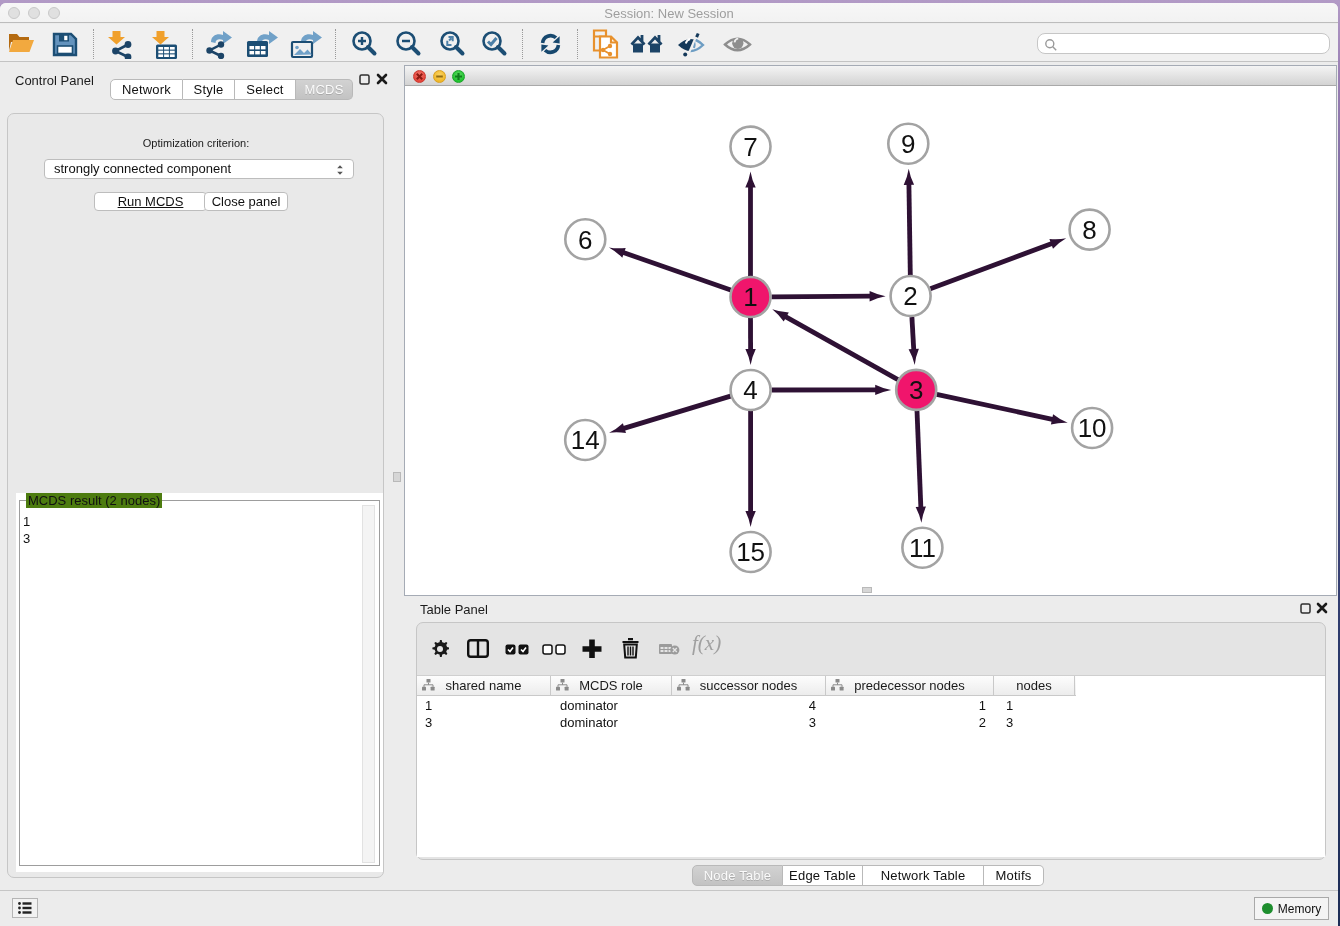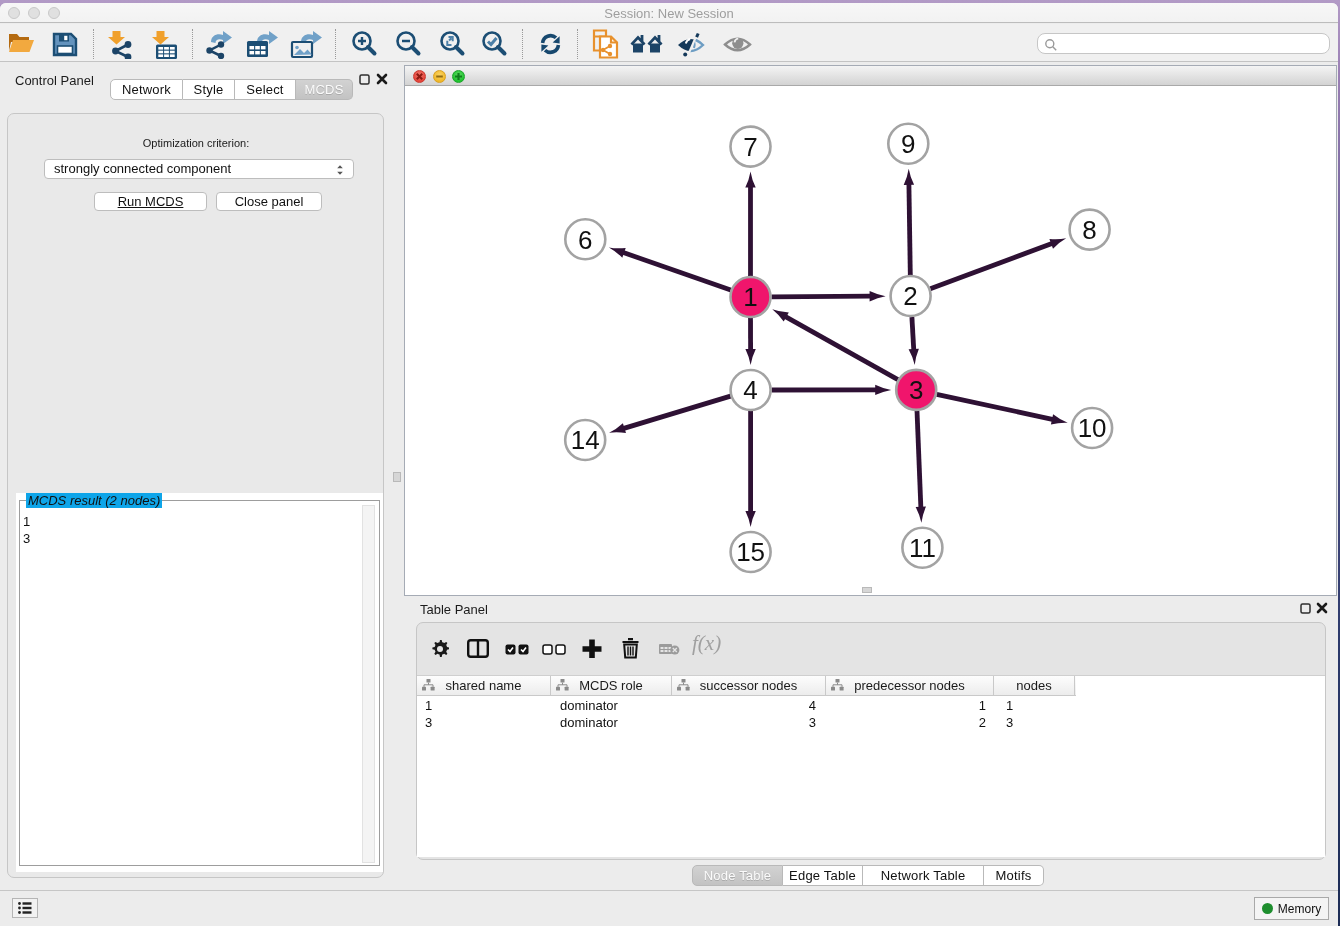--- a/index.html
+++ b/index.html
@@ -50,27 +50,27 @@
 #opt-label { position:absolute; left:0; top:74px; width:392px; text-align:center;
   font-size:11px; color:#1a1a1a; }
 #combo { position:absolute; left:44px; top:96px; width:310px; height:20px;
   background:#fff; border:1px solid #bdbdbd; border-radius:4px; font-size:13px;
   color:#111; line-height:18px; padding-left:9px; }
 #combo svg { position:absolute; right:5px; top:2px; }
 .pbtn { position:absolute; top:129px; height:19px; background:#fff;
   border:1px solid #bdbdbd; border-radius:4px; font-size:13px; color:#111;
   text-align:center; line-height:17px; }
 #btn-run { left:94px; width:113px;text-decoration:underline; }
-#btn-close { left:216px; width:106px; }
+#btn-close { left:204px; width:84px; }
 
 #mcds-white { position:absolute; left:16px; top:430px; width:367px; height:379px; background:#fff; }
 #mcds-fs { position:absolute; left:3px; top:7px; width:361px; height:366px;
   border:1px solid #9d9d9d; }
-#mcds-label { position:absolute; left:6px; top:-8px; background:#0ea5e9; padding:0 2px;
-  font-size:13px; color:#111; white-space:nowrap;font-style:italic; }
+#mcds-label { position:absolute; left:6px; top:-8px; background:#4d7c0f; padding:0 2px;
+  font-size:13px; color:#111; white-space:nowrap; }
 #mcds-text { position:absolute; left:7px; top:20px; font-size:13px; color:#111; line-height:17px; }
 #mcds-scroll { position:absolute; right:8px; top:12px; width:13px; height:358px;
   background:#f4f4f4; border:1px solid #e2e2e2; }
 
 #iframe { position:absolute; left:404px; top:62px; width:933px; height:531px;
   border:1px solid #a5abb5; background:#fff; }
 #if-title { position:absolute; left:0; top:0; width:100%; height:20px;
   background:linear-gradient(#f4f4f4,#d3d3d3); border-bottom:1px solid #a9a9a9; }
 .mac { position:absolute; top:4px; width:13px; height:13px; border-radius:50%; }
 #if-title .m1 { left:8px;  background:radial-gradient(circle at 50% 35%,#f07a70,#e5443a 70%); border:1px solid #c93a31;}

